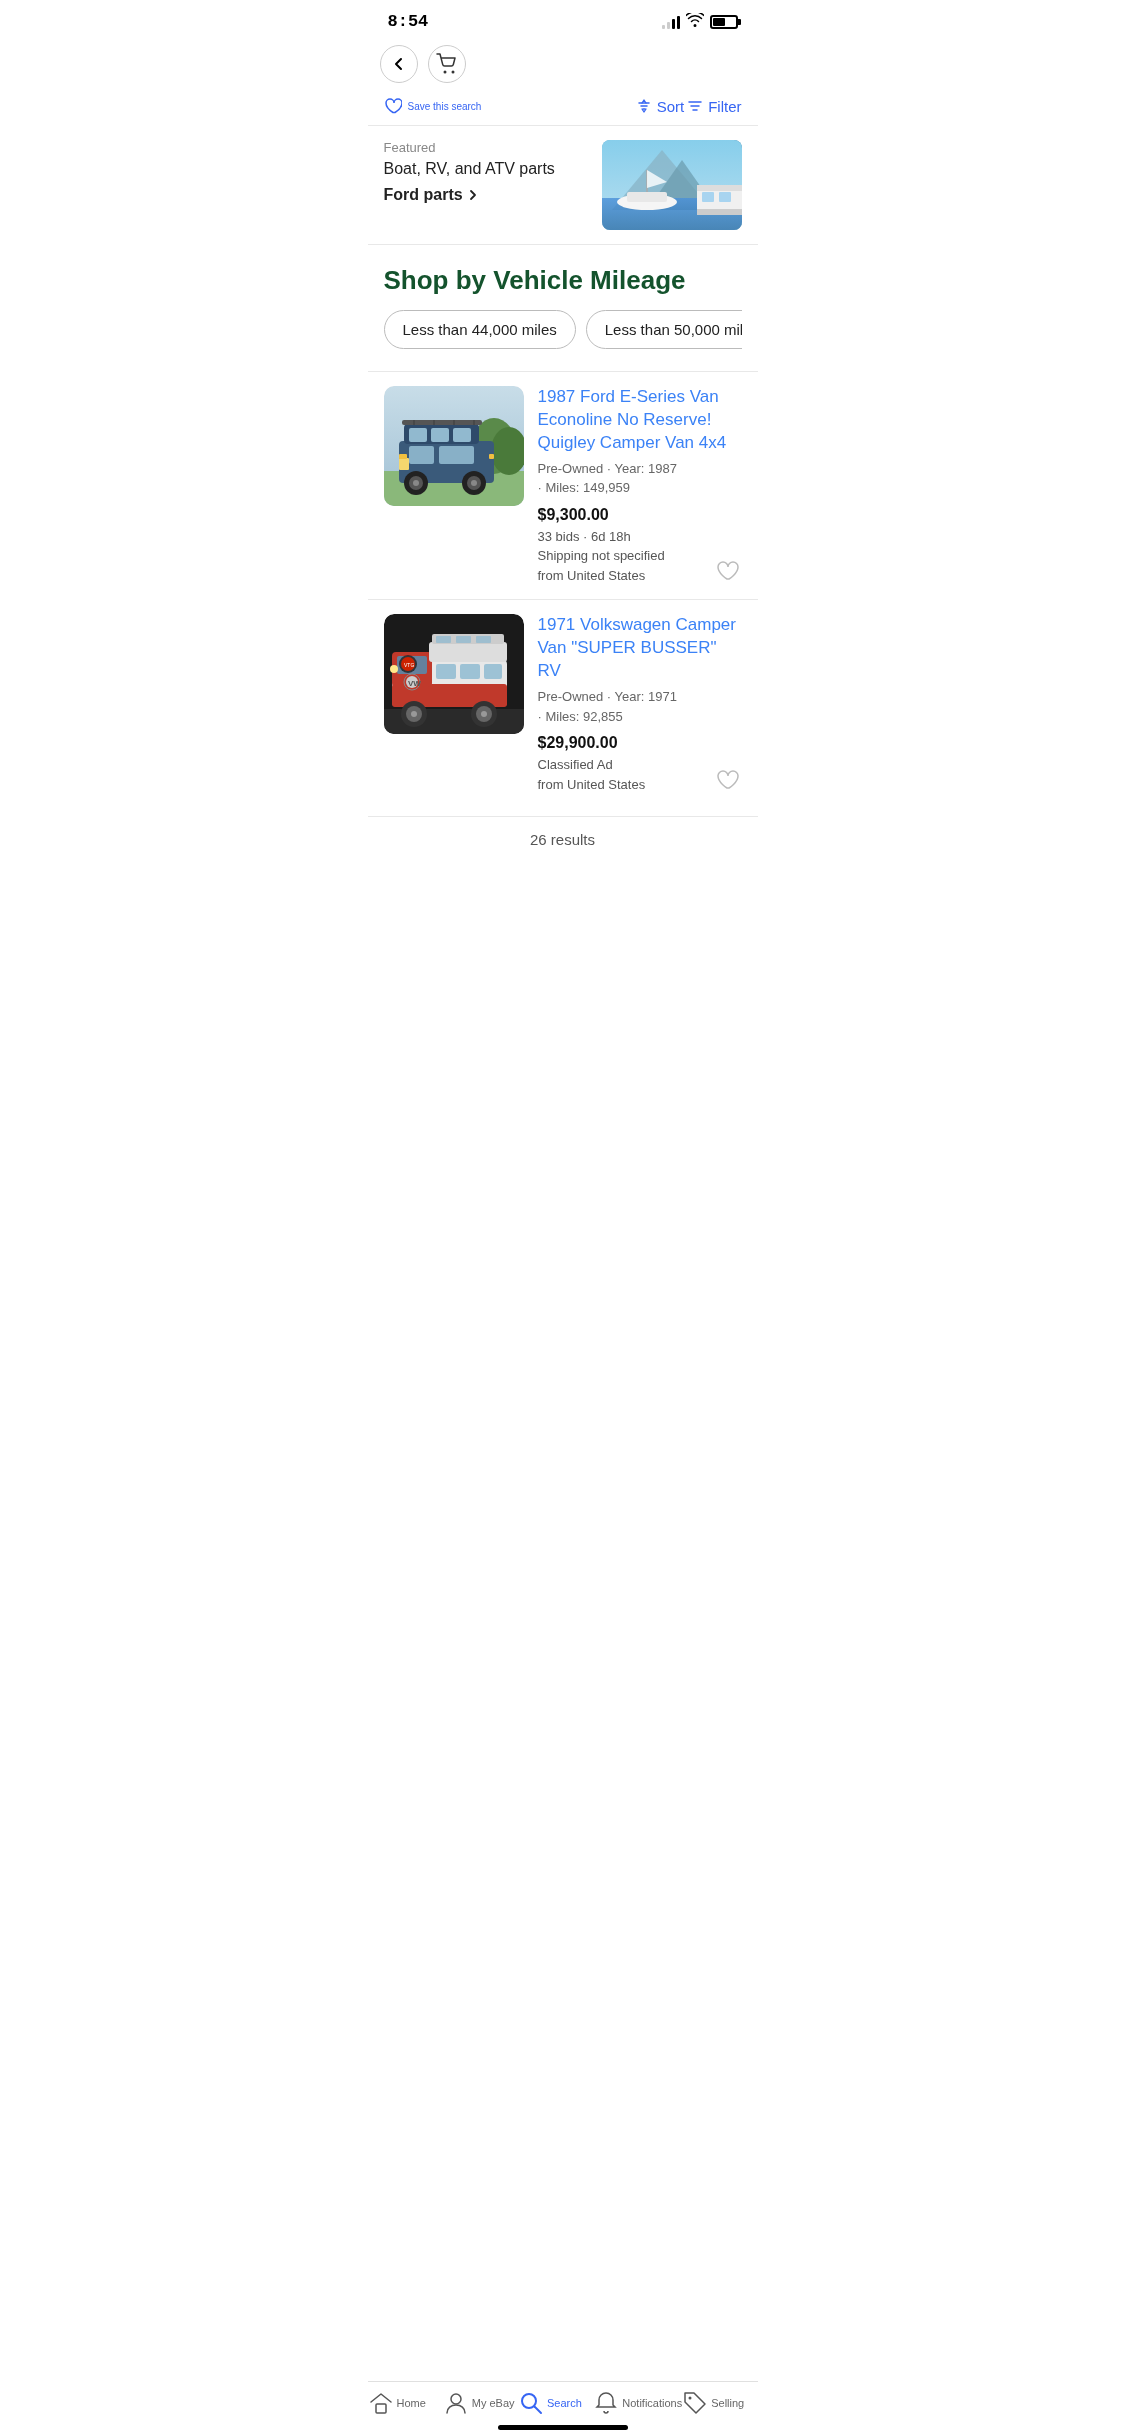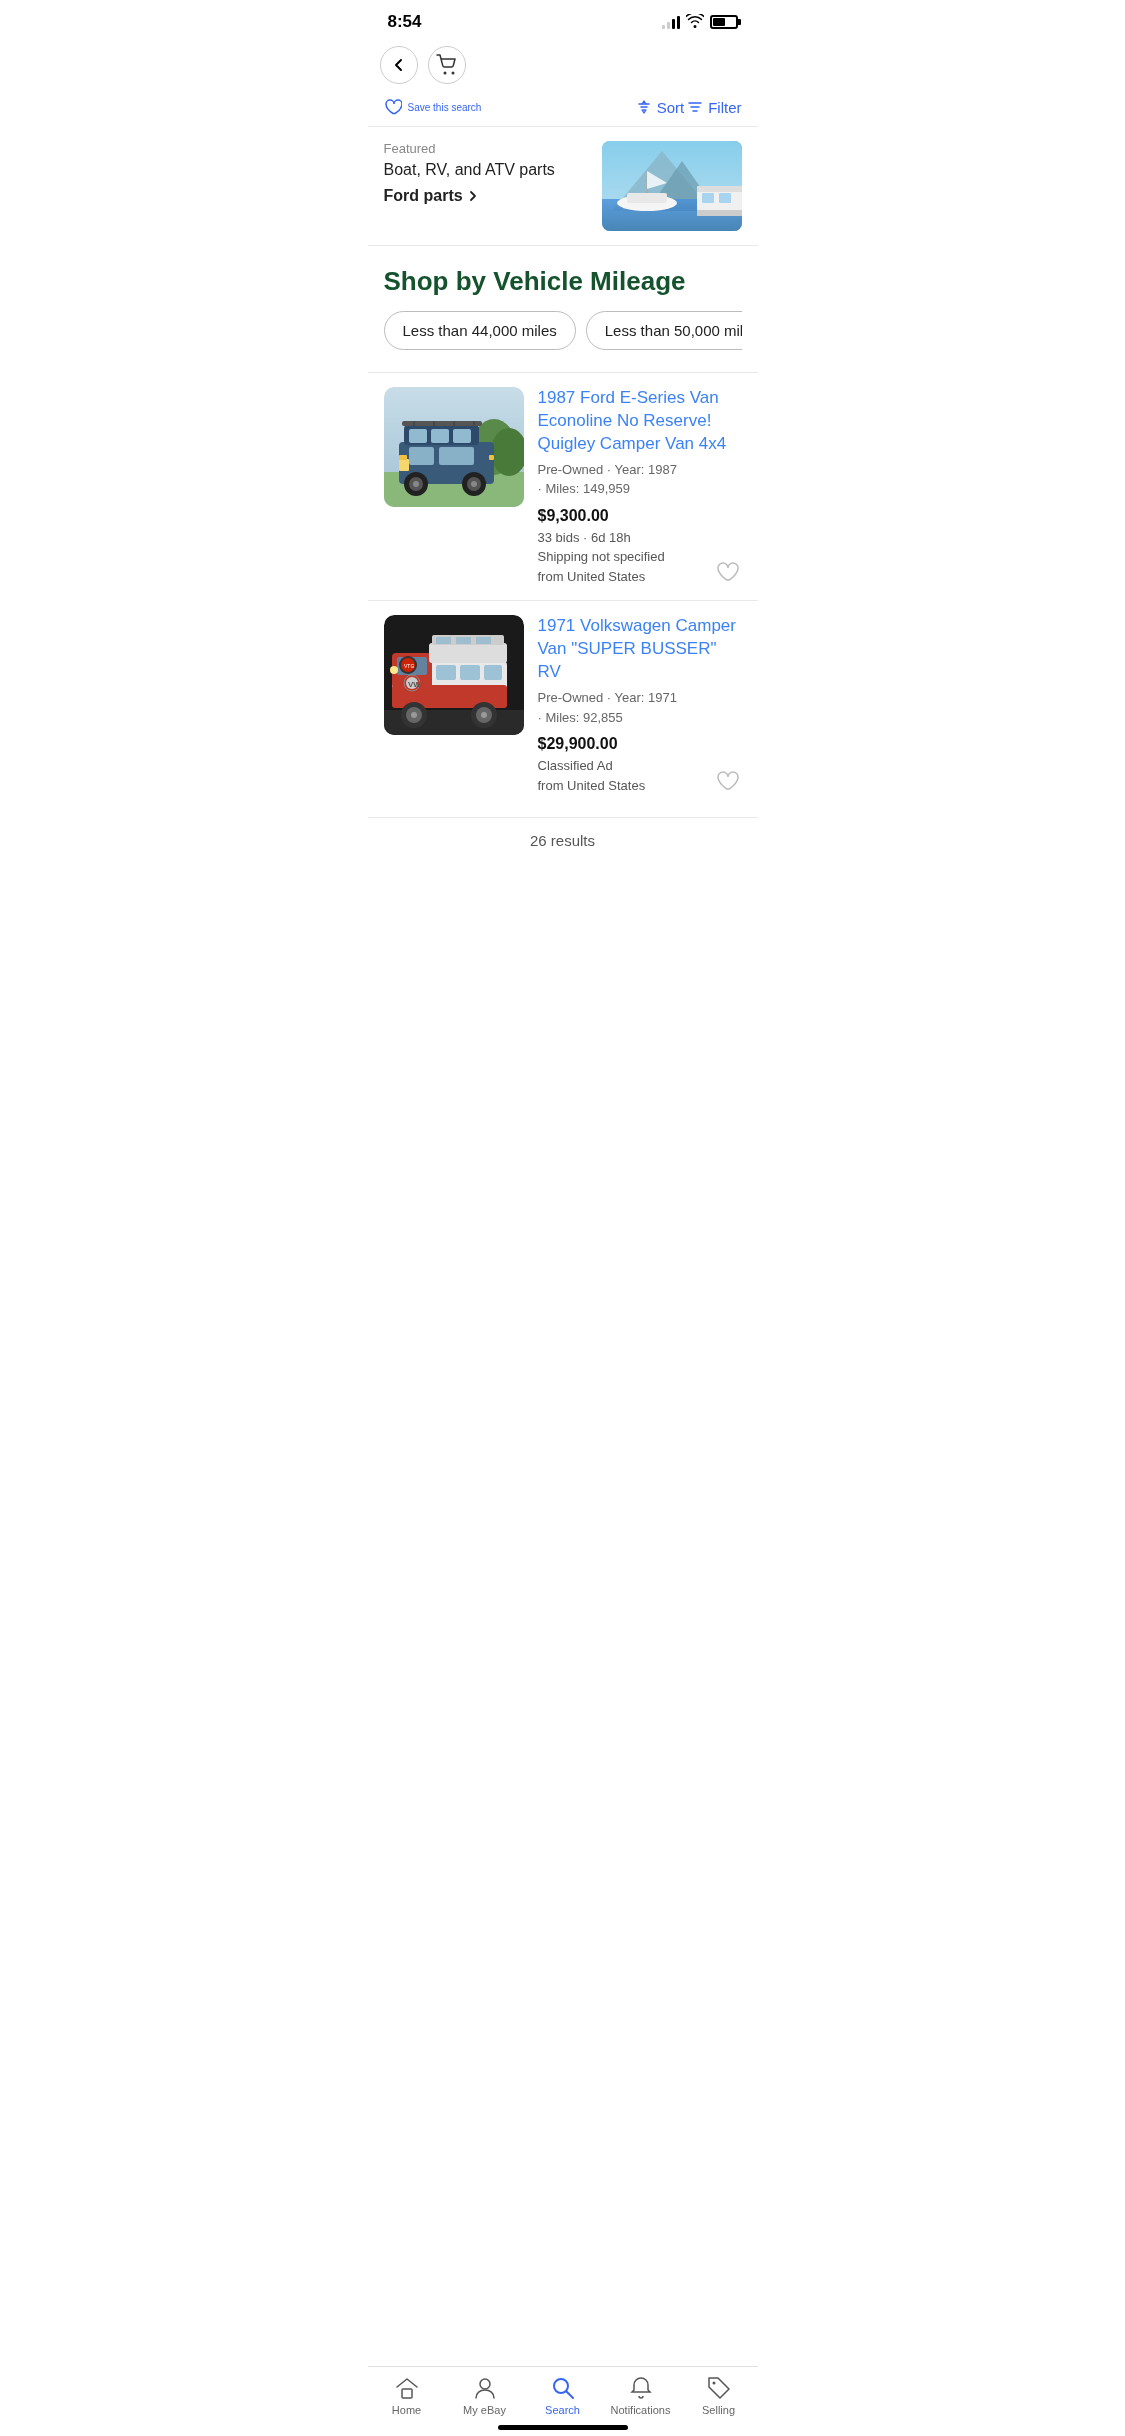--- a/index.html
+++ b/index.html
@@ -19,20 +19,21 @@
       display: flex;
       justify-content: space-between;
       align-items: center;
       padding: 12px 20px 6px;
       background: #fff;
     }
     .status-time {
       font-size: 17px;
       font-weight: 600;
       color: #000;
+      font-family: Liberation Mono, monospace;
     }
     .status-icons {
       display: flex;
       align-items: center;
       gap: 6px;
     }
     .signal-bars {
       display: flex;
       align-items: flex-end;
       gap: 2px;
@@ -325,21 +326,21 @@
       transform: translateX(-50%);
       width: 390px;
       background: #fff;
       border-top: 1px solid #e0e0e0;
       display: flex;
       padding: 8px 0 20px;
     }
     .nav-item {
       flex: 1;
       display: flex;
-      flex-direction: column;
+      flex-direction: row;
       align-items: center;
       gap: 3px;
       cursor: pointer;
       text-decoration: none;
     }
     .nav-icon {
       width: 26px;
       height: 26px;
       display: flex;
       align-items: center;

